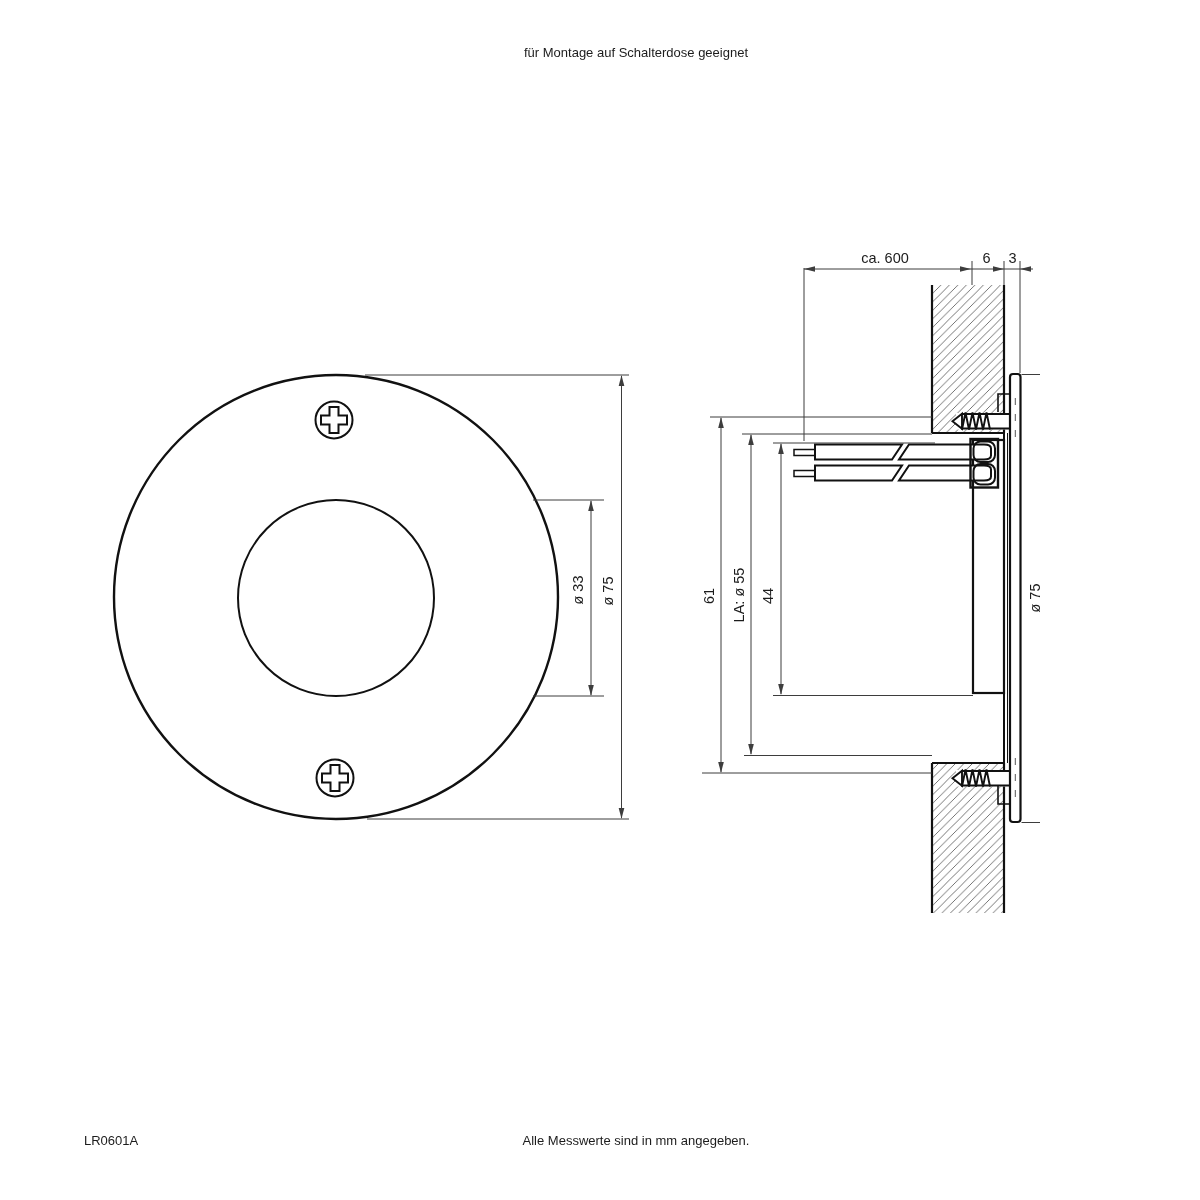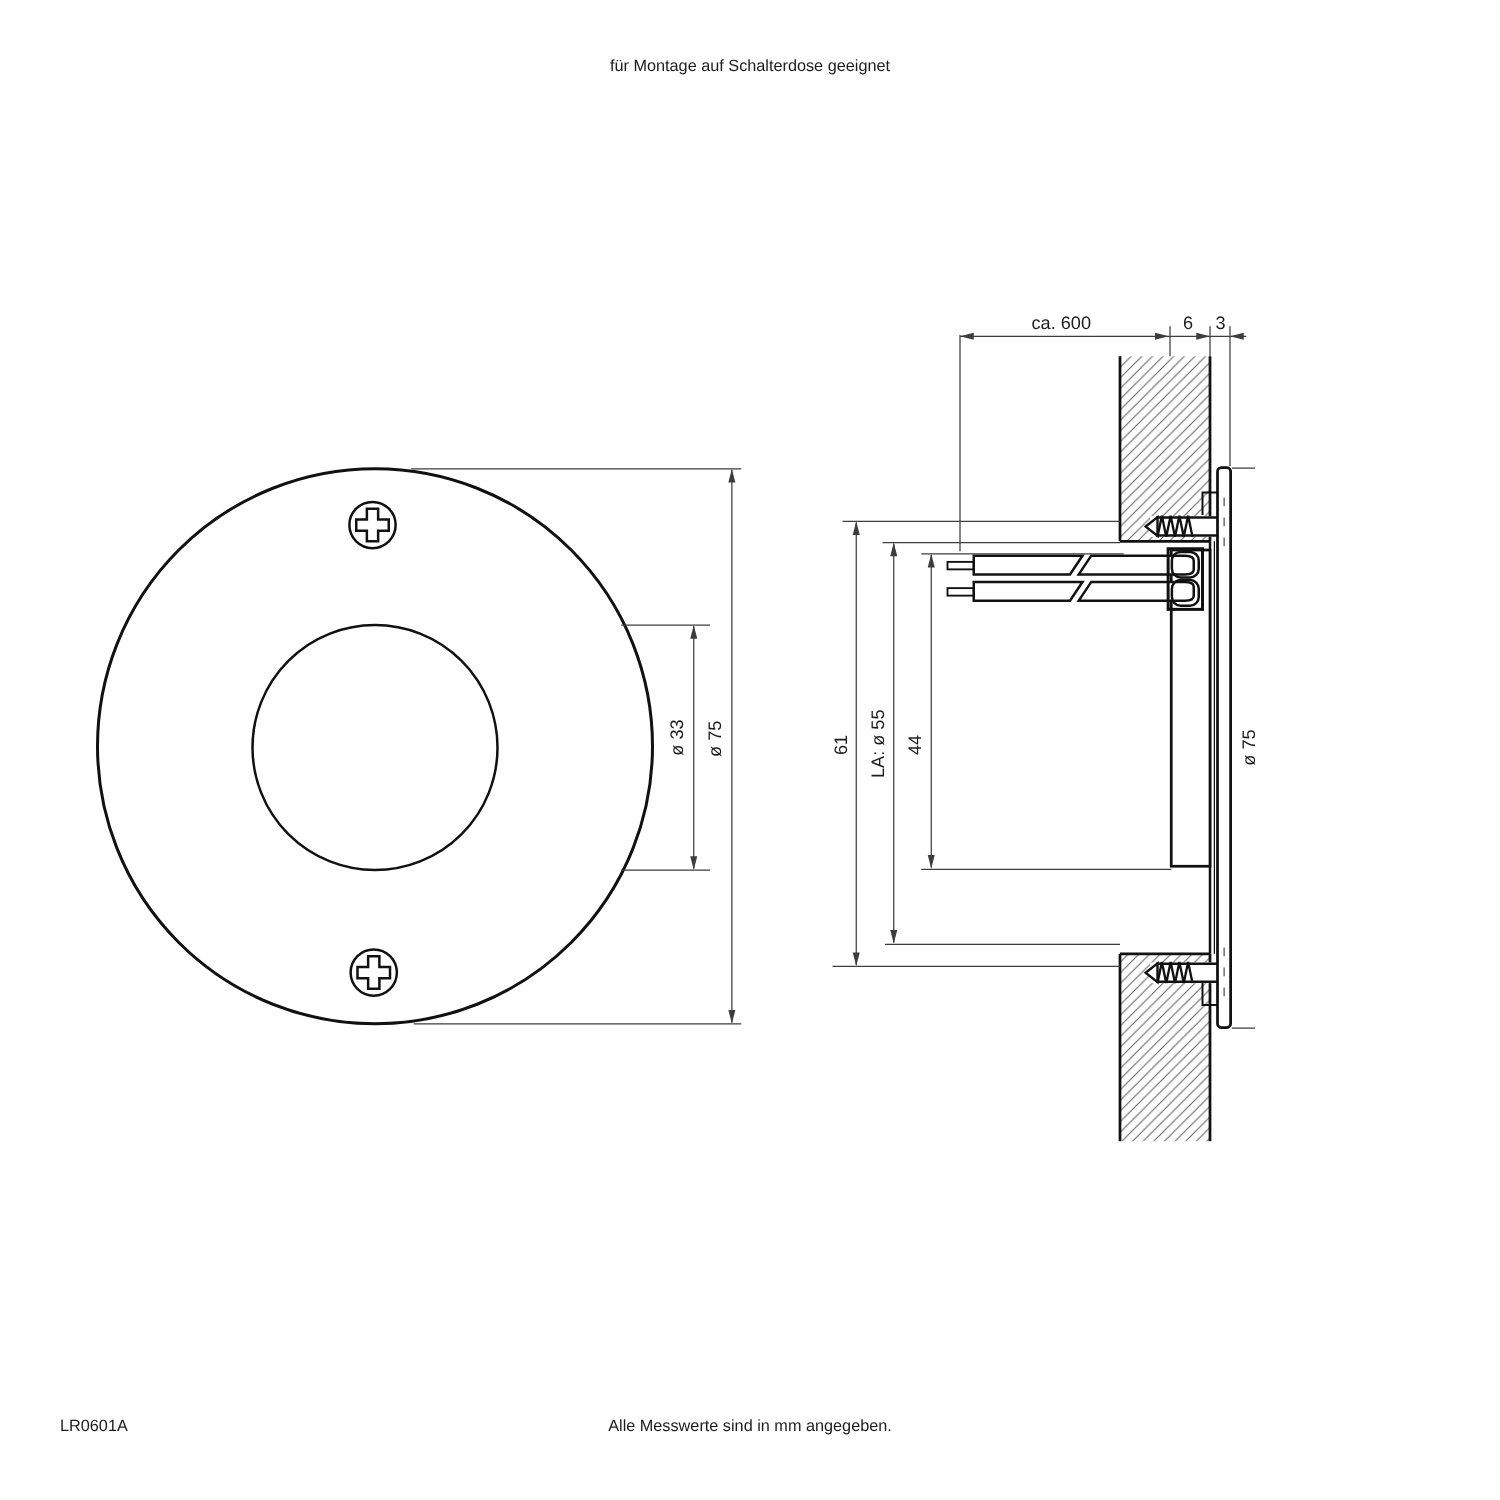--- a/index.html
+++ b/index.html
@@ -1,17 +1,17 @@
 <!DOCTYPE html>
 <html><head>
 <meta charset="utf-8">
 <style>
   html,body{margin:0;padding:0;background:#fff;}
   .page{position:relative;width:1004px;height:1200px;background:#fff;overflow:hidden;
-        font-family:"Liberation Sans","DejaVu Sans",sans-serif;}
+        font-family:"Liberation Sans","DejaVu Sans",sans-serif;padding-left:36px;}
   svg{display:block}
   text{font-family:"Liberation Sans","DejaVu Sans",sans-serif;fill:#1c1c1c;}
   .dimtext{font-size:14.5px;}
   .pagetext{font-size:13px;}
 </style>
 </head>
 <body>
 
 <div class="page">
 <svg width="1200" height="1200" viewBox="0 0 1200 1200">

